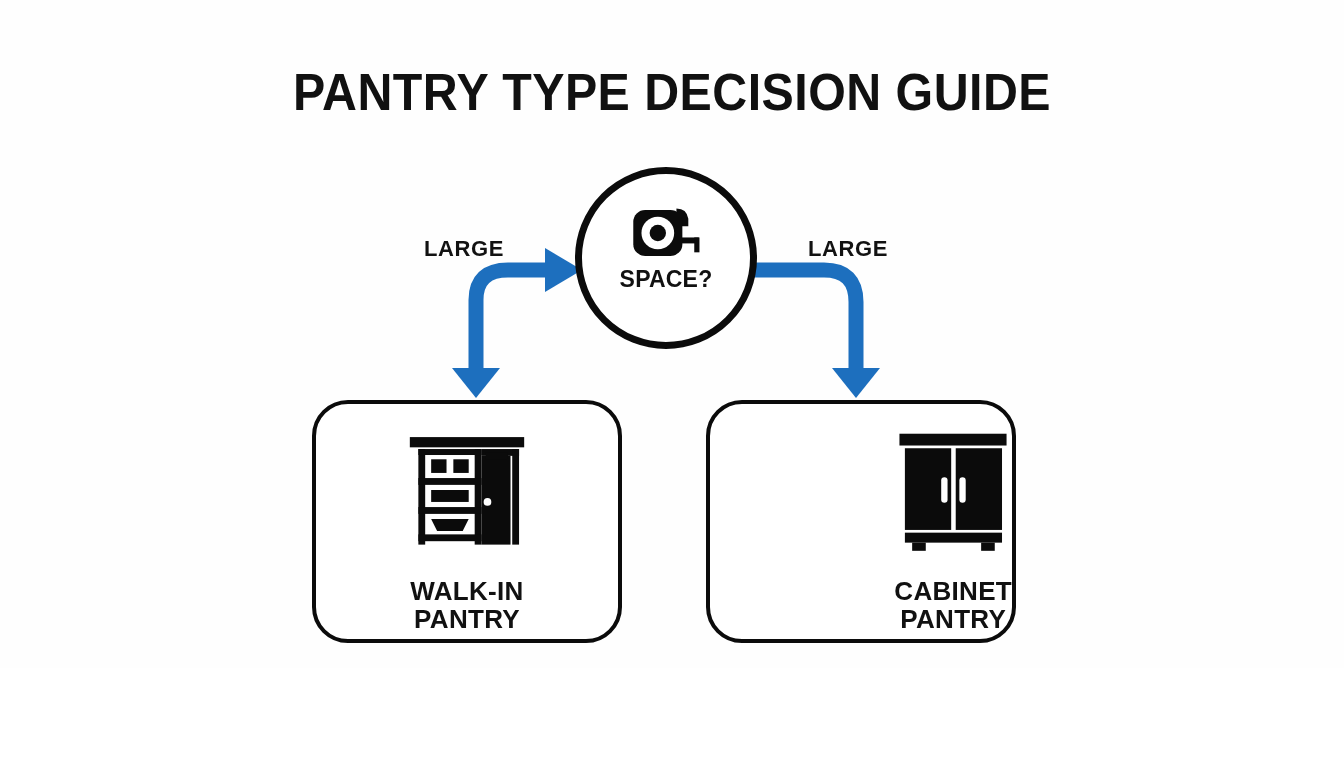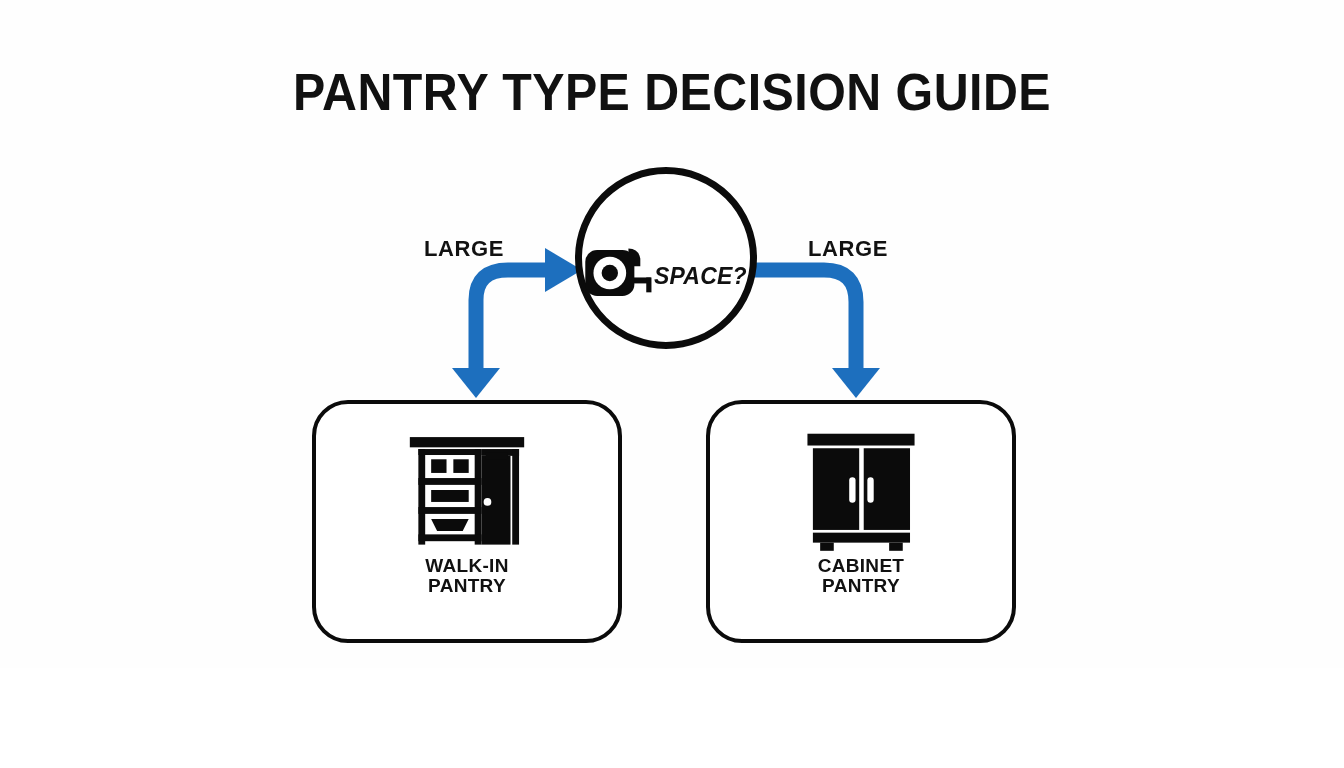--- a/index.html
+++ b/index.html
@@ -43,26 +43,25 @@
     position: absolute;
     left: 575px;
     top: 167px;
     width: 182px;
     height: 182px;
     border: 7px solid #0b0b0b;
     border-radius: 50%;
     background: #ffffff;
     box-sizing: border-box;
     display: flex;
-    flex-direction: row;
+    flex-direction: column;
     align-items: center;
     justify-content: flex-start;
     padding-top: 30px;
     z-index: 5;
-    font-style: italic;
   }
   .tape-icon {
     width: 72px;
     height: 58px;
     display: block;
   }
   .node-label {
     margin-top: 6px;
     font-size: 23px;
     font-weight: bold;
@@ -103,30 +102,30 @@
     background: #ffffff;
     box-sizing: border-box;
     display: flex;
     flex-direction: column;
     align-items: center;
     justify-content: flex-start;
     padding-top: 22px;
     z-index: 4;
   }
   .card.walkin  { left: 312px; top: 400px; }
-  .card.cabinet { left: 706px; top: 400px; }
+  .card.cabinet { left: 706px; top: 400px; align-items: flex-end; }
 
   .card-icon { display: block; }
   .card-icon.walkin  { width: 128px; height: 128px; }
   .card-icon.cabinet { width: 118px; height: 128px; }
 
   .card-label {
-    margin-top: 2px;
+    margin-top: 24px;
     text-align: center;
-    font-size: 19px;
+    font-size: 26px;
     font-weight: bold;
     line-height: 1.07;
     color: #111111;
     letter-spacing: 0.3px;
   }
   .card-label .ln { display: block; }
 </style>
 </head>
 <body>
 

